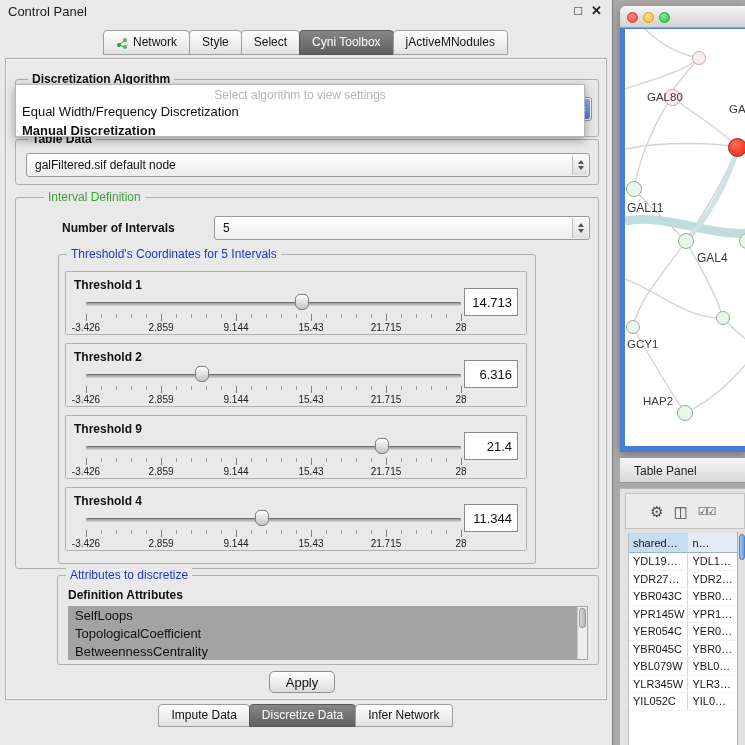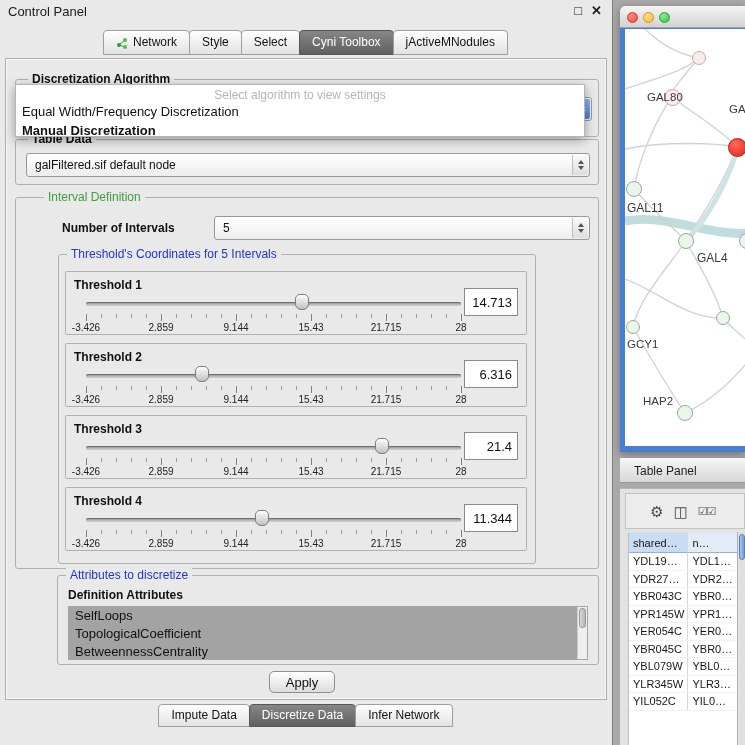--- a/index.html
+++ b/index.html
@@ -232,21 +232,21 @@
               <span style="left:20%">2.859</span>
               <span style="left:40%">9.144</span>
               <span style="left:60%">15.43</span>
               <span style="left:80%">21.715</span>
               <span style="left:100%">28</span>
             </div>
             <input class="th-value" value="6.316" style="">
           </div>
 
           <div class="th-panel" style="top:160px;">
-            <div class="th-label">Threshold 3</div>
+            <div class="th-label">Threshold 9</div>
             <div class="slider">
               <div class="slider-track"></div>
               <div class="slider-thumb" style="left: 79%;"></div>
             </div>
             <div class="ticks"></div>
             <div class="scale">
               <span style="left:0%">-3.426</span>
               <span style="left:20%">2.859</span>
               <span style="left:40%">9.144</span>
               <span style="left:60%">15.43</span>

